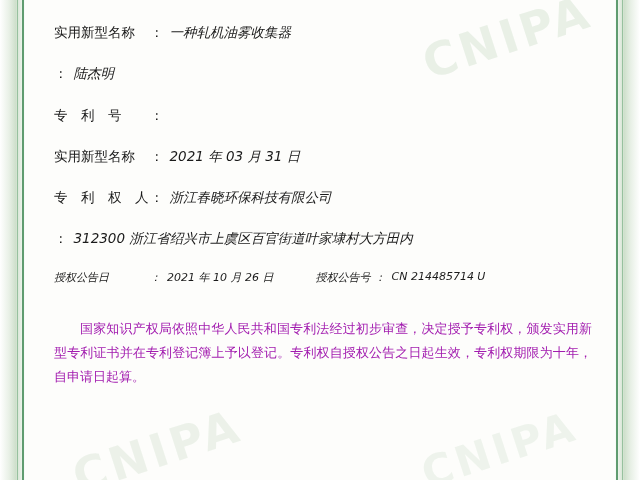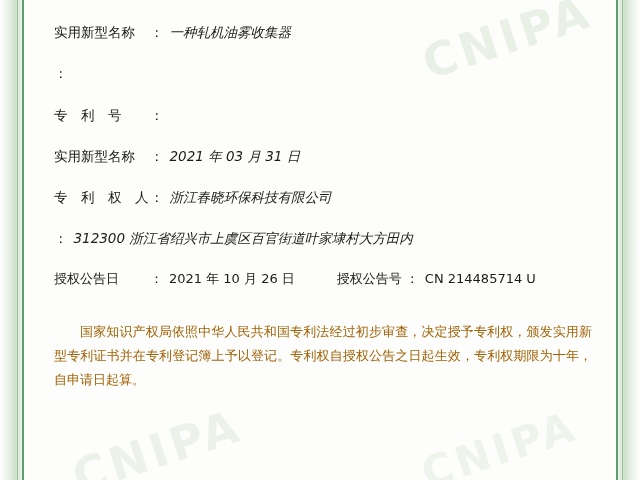--- a/index.html
+++ b/index.html
@@ -109,36 +109,37 @@
   }
   .field-value {
     flex: 1 1 auto;
     word-break: break-all;
     font-style: italic;
   }
   .dual-row {
     display: flex;
     align-items: baseline;
     margin-bottom: 32px;
-    font-size: 13px;
+    font-size: 11px;
     color: #1b1b1b;
+    font-style: italic;
   }
   .dual-row .second {
     margin-left: 42px;
     display: flex;
-    align-items: center;
+    align-items: flex-start;
   }
   .dual-row .second .field-label {
     width: auto;
     margin-right: 4px;
   }
   .paragraphs {
     margin-top: 18px;
     font-size: 13px;
-    color: #a16207;
+    color: #a21caf;
     line-height: 1.85;
     text-align: justify;
   }
   .paragraphs p {
     margin: 0 0 1px 0;
     text-indent: 26px;
   }
 </style>
 </head>
 <body>
@@ -160,20 +161,21 @@
   <div class="content">
 
     <div class="field-row">
       <span class="field-label">实用新型名称</span>
       <span class="field-sep">：</span>
       <span class="field-value">一种轧机油雾收集器</span>
     </div>
 
     <div class="field-row">
       <span class="field-sep">：</span>
+      <span class="field-value">陆杰明</span>
     </div>
 
     <div class="field-row">
       <span class="field-label">专　利　号</span>
       <span class="field-sep">：</span>
     </div>
 
     <div class="field-row">
       <span class="field-label">实用新型名称</span>
       <span class="field-sep">：</span>

